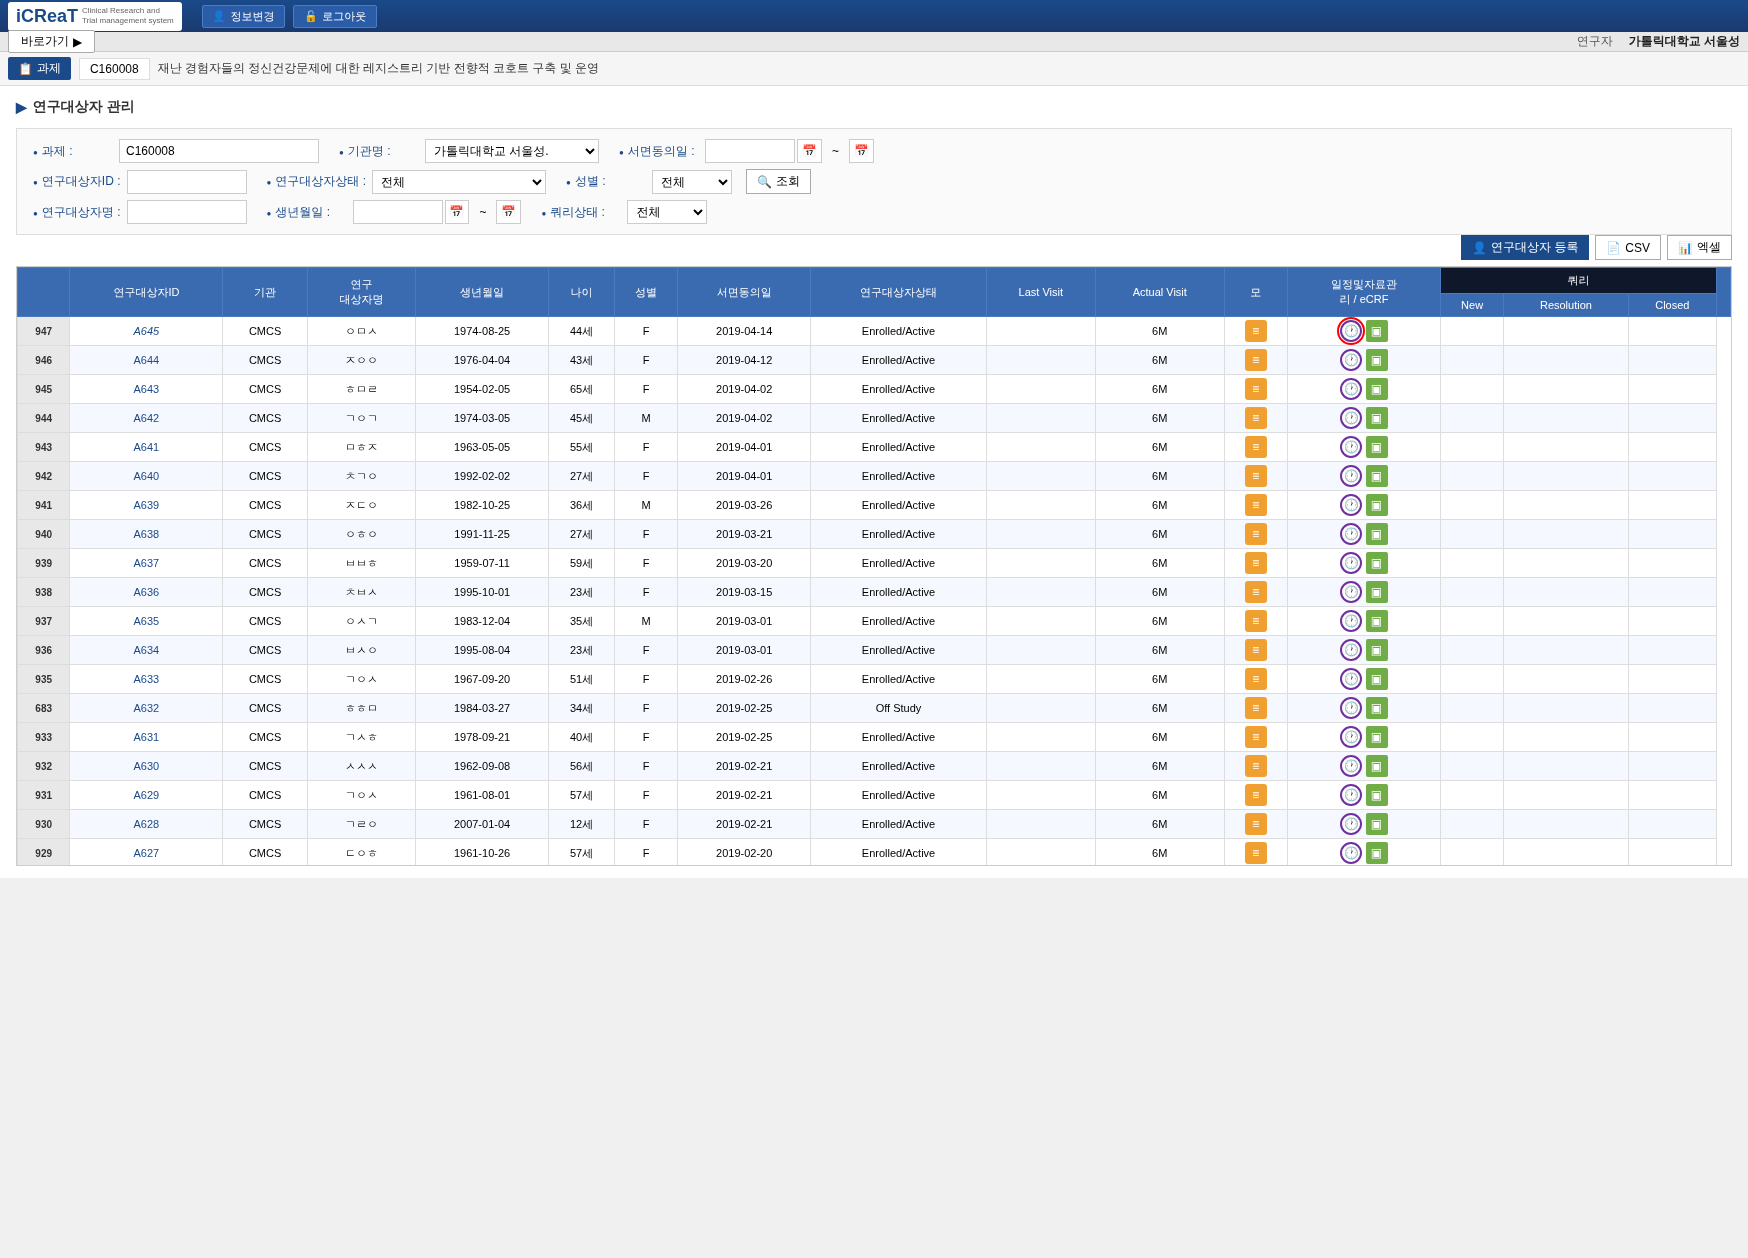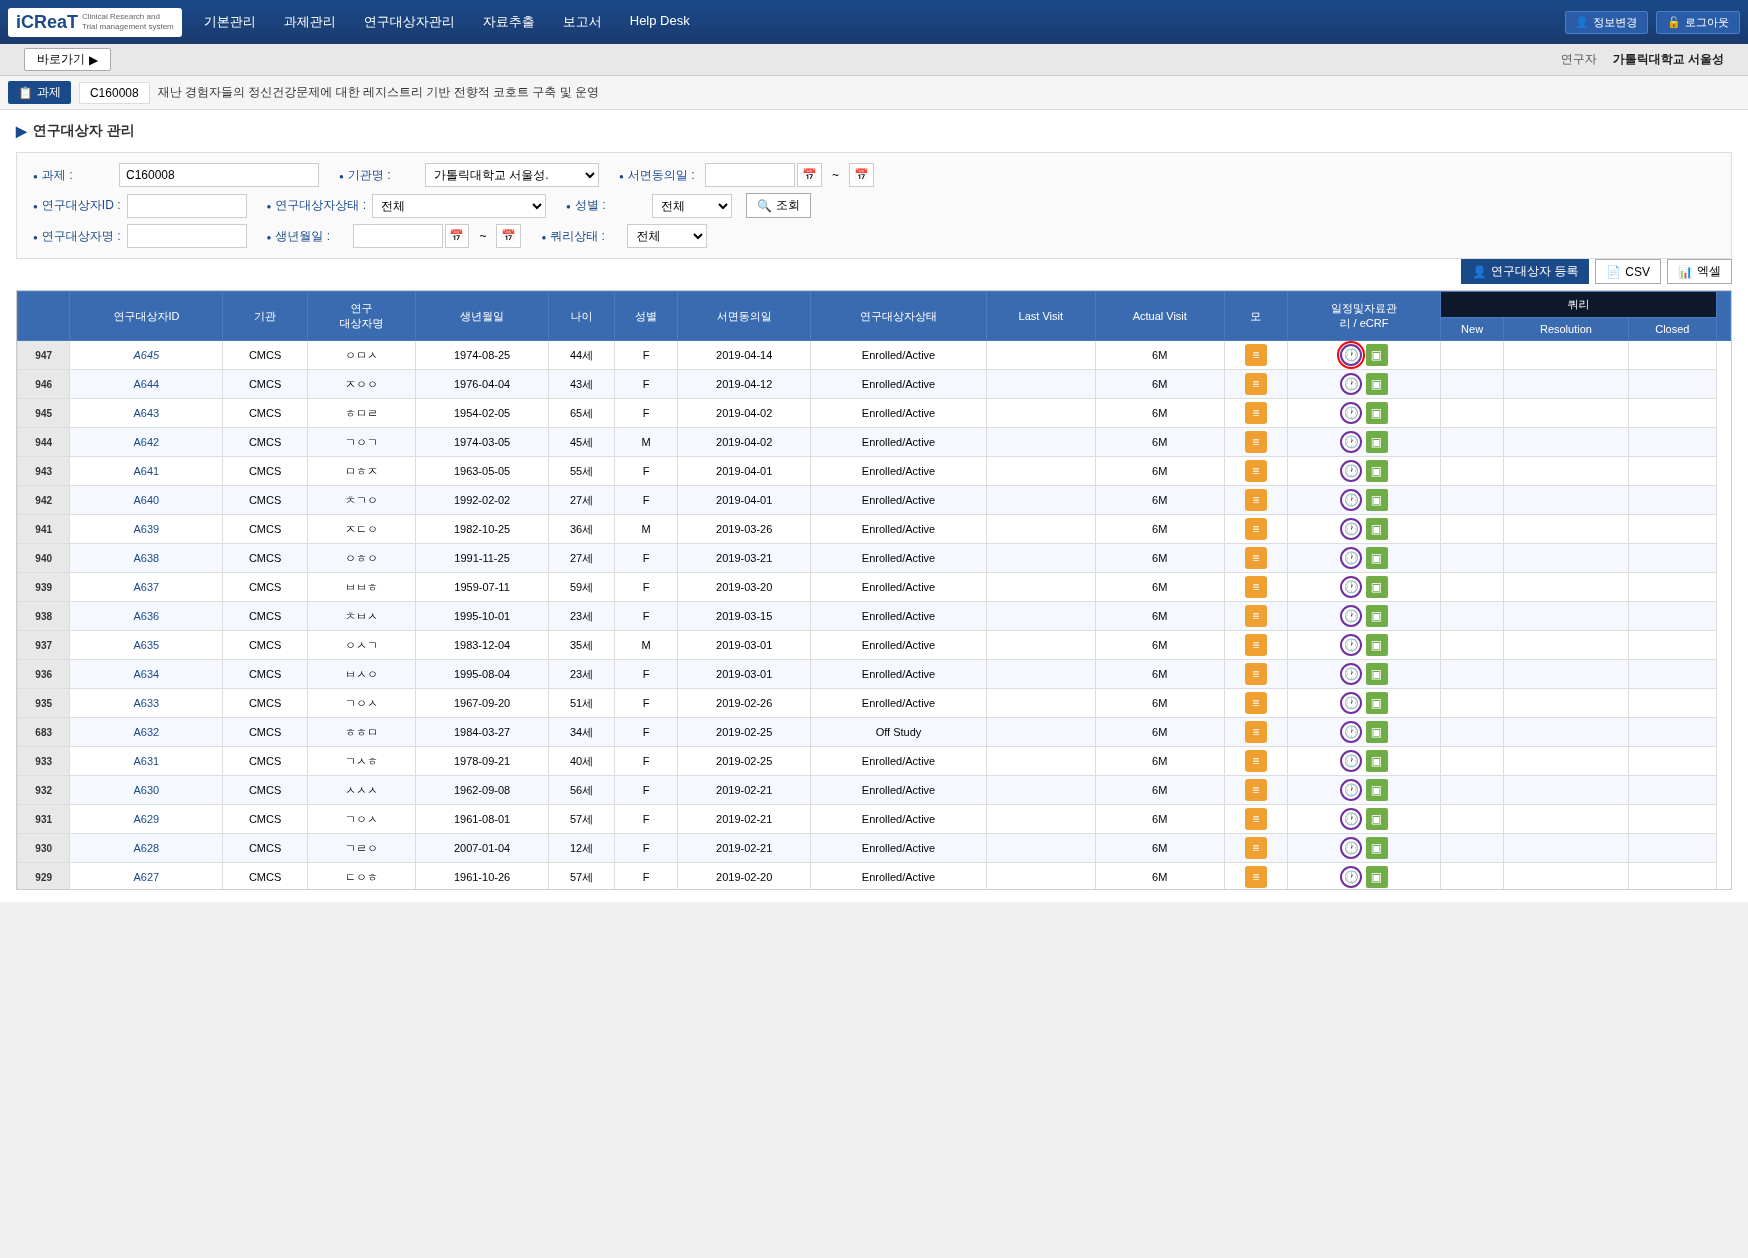--- a/index.html
+++ b/index.html
@@ -3,21 +3,21 @@
   <meta charset="utf-8">
   <style>
     * { box-sizing: border-box; margin: 0; padding: 0; }
     body { font-family: 'Malgun Gothic', Arial, sans-serif; font-size: 12px; background: #f0f0f0; }
 
     
     .top-nav {
       background: linear-gradient(180deg, #1a4a8a 0%, #1a3a6e 100%);
       display: flex;
       align-items: center;
-      height: 44px;
+      height: 32px;
       padding: 0 8px;
     }
     .logo-area {
       display: flex;
       align-items: center;
       background: white;
       padding: 4px 8px;
       border-radius: 3px;
       margin-right: 20px;
       min-width: 160px;
@@ -60,23 +60,23 @@
       display: flex;
       align-items: center;
       gap: 4px;
     }
 
     
     .second-bar {
       background: #e8e8e8;
       display: flex;
       align-items: center;
-      padding: 4px 24px;
+      padding: 4px 8px;
       border-bottom: 1px solid #ccc;
-      height: 32px;
+      height: 20px;
     }
     .barogagi-btn {
       background: white;
       border: 1px solid #aaa;
       padding: 2px 12px;
       font-size: 12px;
       cursor: pointer;
       border-radius: 2px;
       display: flex;
       align-items: center;
@@ -330,28 +330,20 @@
 </head>
 <body>
 
 <div class="top-nav">
   <div class="logo-area">
     <span class="logo-text">iCReaT</span>
     <div class="logo-sub">
       <div>Clinical Research and</div>
       <div>Trial management system</div>
     </div>
-  </div>
-  <div class="nav-menu">
-    <span class="nav-item">기본관리</span>
-    <span class="nav-item">과제관리</span>
-    <span class="nav-item">연구대상자관리</span>
-    <span class="nav-item">자료추출</span>
-    <span class="nav-item">보고서</span>
-    <span class="nav-item">Help Desk</span>
   </div>
   <div class="nav-right">
     <button class="nav-btn">
       <span>👤</span>
       <span>정보변경</span>
     </button>
     <button class="nav-btn">
       <span>🔓</span>
       <span>로그아웃</span>
     </button>

